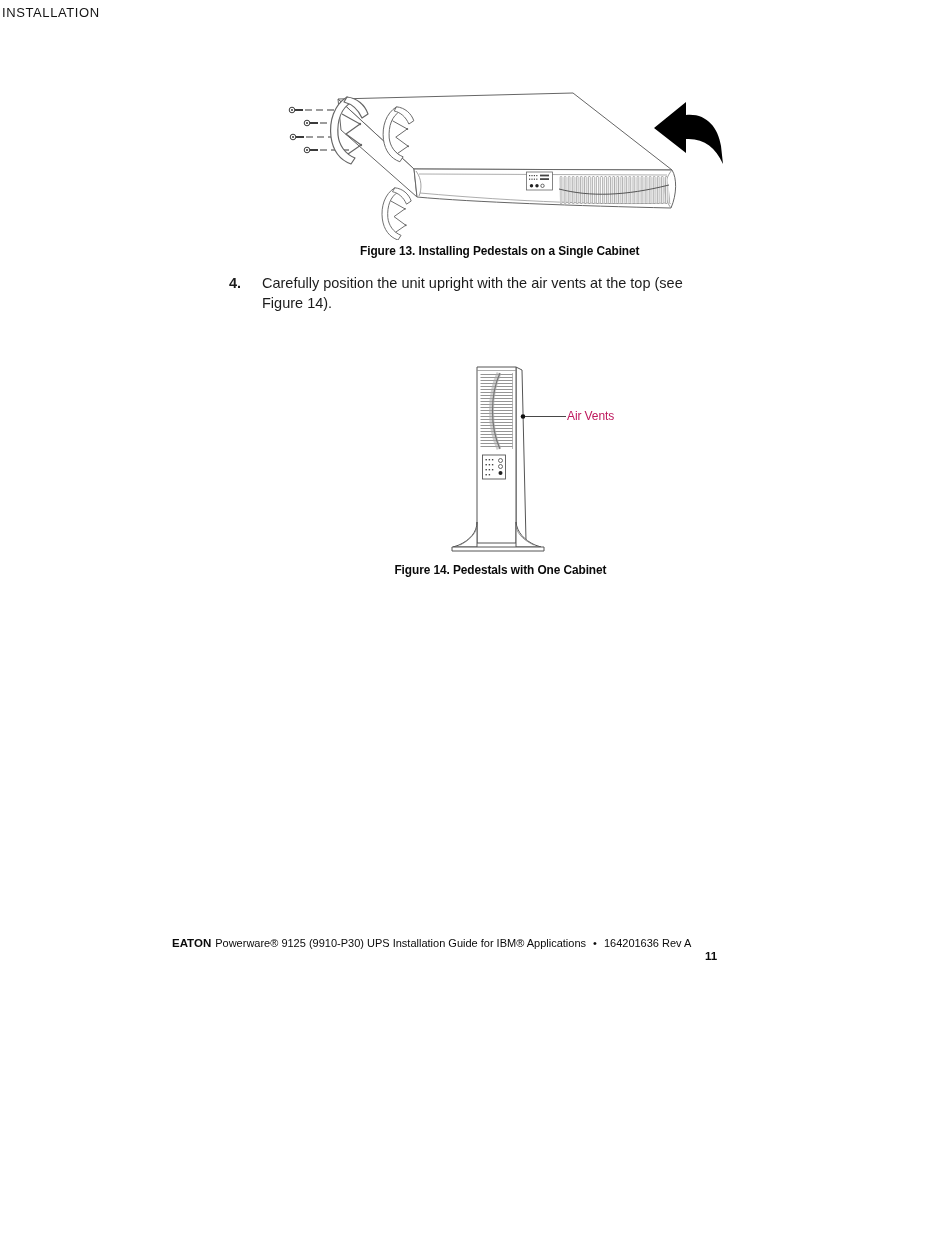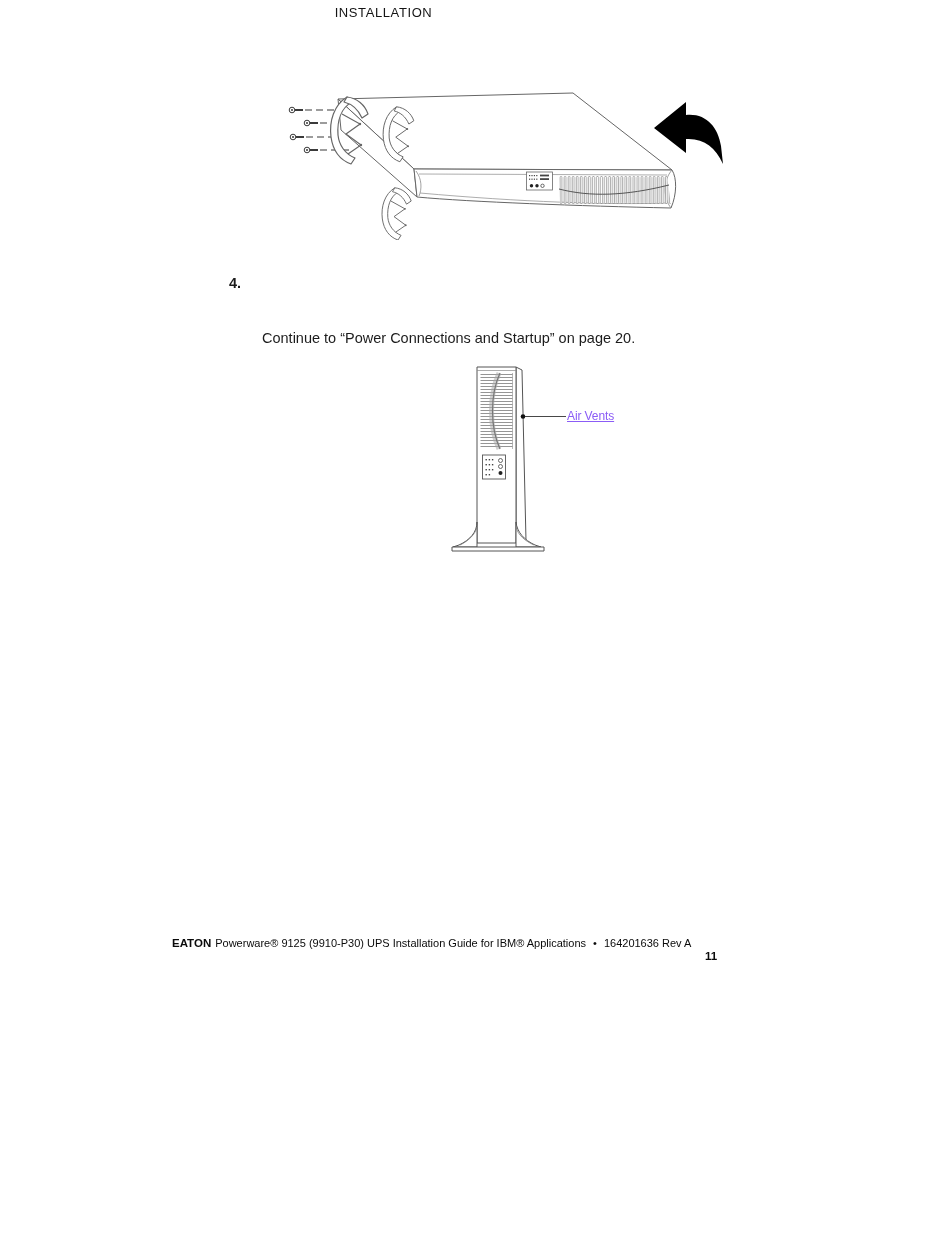--- a/index.html
+++ b/index.html
@@ -6,22 +6,22 @@
   .page{
     position:relative;
     width:950px;height:1248px;
     background:#ffffff;
     font-family:"Liberation Sans","DejaVu Sans",sans-serif;
     color:#1c1c1c;
     overflow:hidden;
   }
   .abs{position:absolute;}
   .hdr{
-    left:16px;top:5px;width:735px;
-    text-align:center;
+    left:2px;top:5px;width:735px;
+    text-align:left;
     font-size:13px;letter-spacing:0.6px;color:#141414;
   }
   .caption{
     left:285px;width:430px;
     text-align:center;
     font-size:13.5px;font-weight:bold;color:#0a0a0a;
     white-space:nowrap;
   }
   .caption > span{
     display:inline-block;
@@ -36,23 +36,22 @@
   .step-text{
     left:262px;top:274px;width:480px;
     font-size:14.5px;line-height:19.5px;
   }
   .continue-text{
     left:262px;top:329px;width:480px;
     font-size:14.5px;line-height:19.5px;
   }
   .air-vents{
     left:567px;top:409px;
-    font-size:12px;color:#8b5cf6;
+    font-size:12px;color:#be185d;
     letter-spacing:-0.1px;
-    text-decoration:underline;
   }
   .footer{
     left:133px;top:937px;
     font-size:11px;color:#0a0a0a;white-space:nowrap;margin-left:39px;
   }
   .footer .brand{font-weight:bold;font-size:11.5px;margin-right:4px;}
   .footer .sep{margin:0 7px;}
   .pagenum{
     left:705px;top:936px;
     font-size:11.5px;font-weight:bold;color:#0a0a0a;margin-top:14px;
@@ -142,23 +141,29 @@
 
     <g>
       <use href="#ped" transform="translate(48,11)"></use>
       <use href="#ped" transform="translate(101,21) scale(0.82)"></use>
       <use href="#ped" transform="translate(100,102) scale(0.78)"></use>
     </g>
 
     <path d="M374,43 L406,17 L406,30 C426,28 438,42 441,61 L443,79 C435,62 424,53 406,54 L406,68 Z" fill="#000000" stroke="none"></path>
   </svg>
 
+  <div class="abs caption" style="top:243px;">
+    <span>Figure 13. Installing Pedestals on a Single Cabinet</span>
+  </div>
 
   <div class="abs step-num">4.</div>
-  <div class="abs continue-text">Continue to “Power Connections and Startup” on page 20.</div>
+  <div class="abs step-text">
+    <div>Carefully position the unit upright with the air vents at the top (see</div>
+    <div>Figure 14).</div>
+  </div>
 
   <svg class="abs" style="left:440px;top:355px;" width="180" height="200" viewBox="0 0 180 200">
     <defs>
       <pattern id="hslots" patternUnits="userSpaceOnUse" x="40" y="18" width="40" height="3">
         <line x1="0" y1="1.5" x2="40" y2="1.5" stroke="#7a7a7a" stroke-width="0.8"></line>
       </pattern>
     </defs>
 
     <g stroke="#555" stroke-width="1" fill="none" stroke-linejoin="round">
       <path d="M76,12 L82,15 L86,186 L76,188 Z" fill="#ffffff"></path>
@@ -202,19 +207,22 @@
     </g>
 
     <g>
       <circle cx="83" cy="61.5" r="2.3" fill="#111" stroke="none"></circle>
       <line x1="85" y1="61.5" x2="126" y2="61.5" stroke="#333" stroke-width="0.9"></line>
     </g>
   </svg>
 
   <div class="abs air-vents">Air Vents</div>
 
+  <div class="abs caption" style="top:562px;">
+    <span>Figure 14. Pedestals with One Cabinet</span>
+  </div>
 
   <div class="abs footer">
     <span class="brand">EATON</span><span>Powerware® 9125 (9910-P30) UPS Installation Guide for IBM® Applications</span><span class="sep">•</span><span>164201636 Rev A</span>
   </div>
   <div class="abs pagenum">11</div>
 
 </div>
 
 </body></html>

